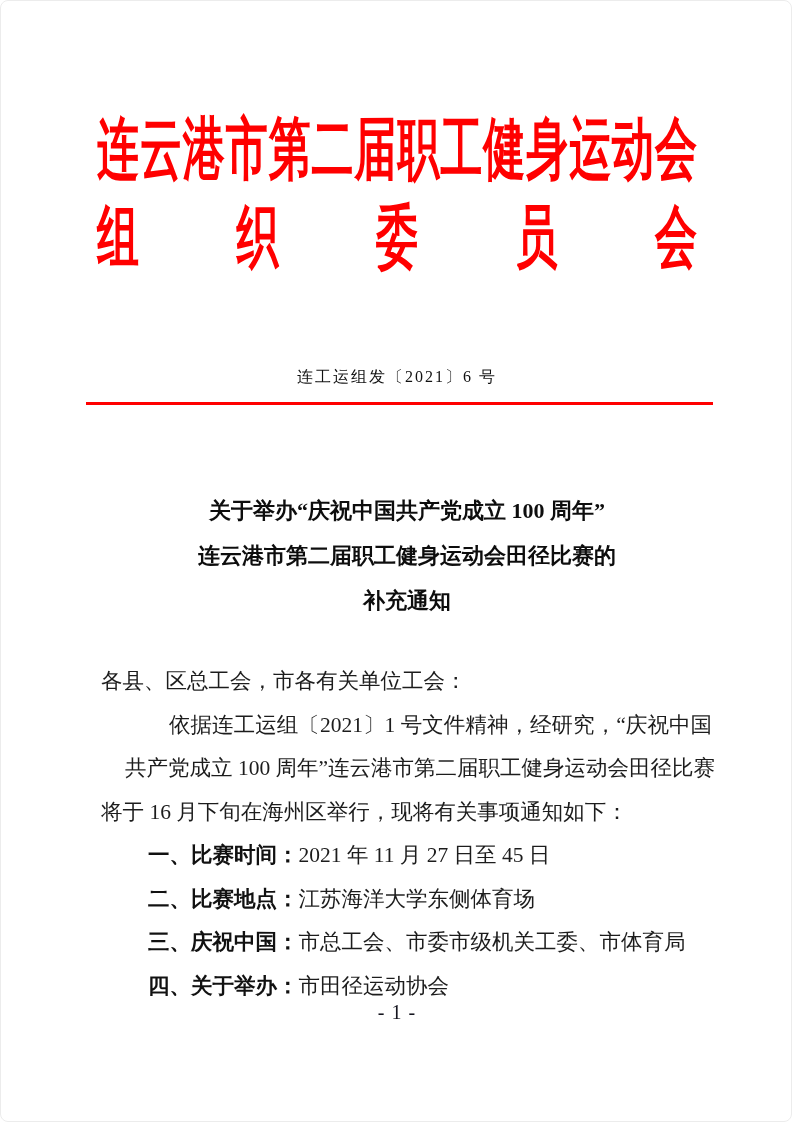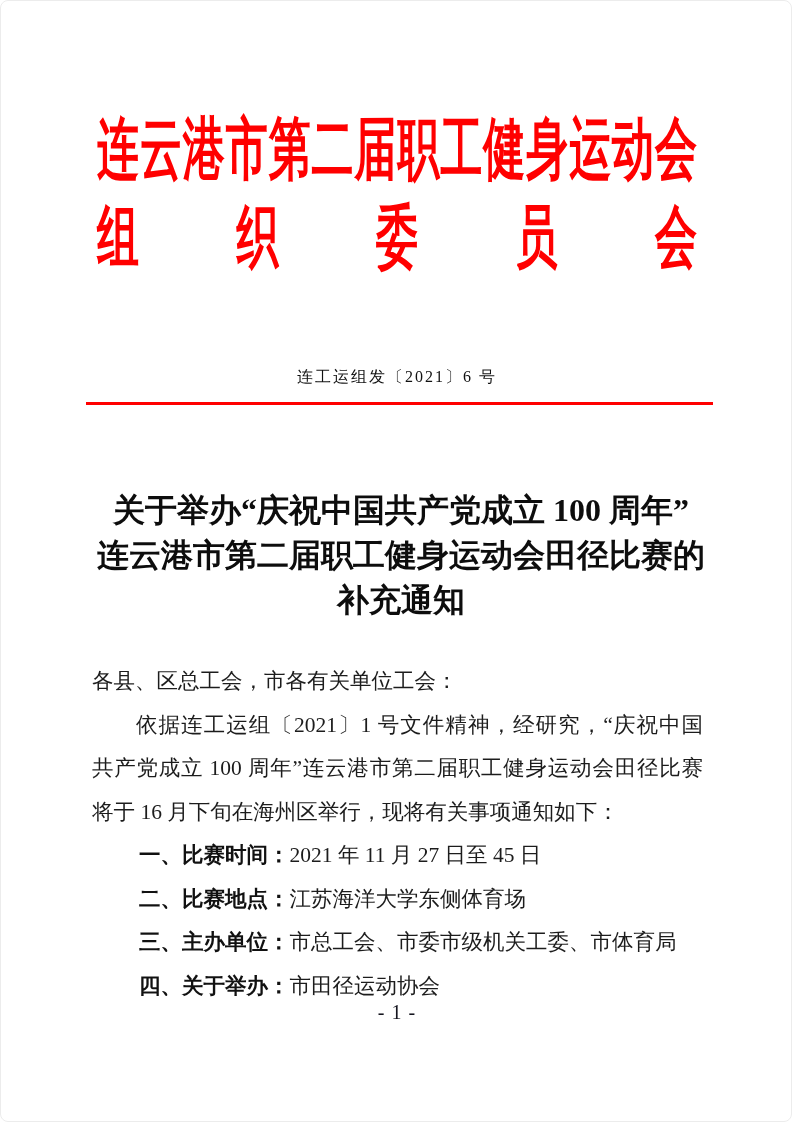--- a/index.html
+++ b/index.html
@@ -29,32 +29,32 @@
     position: absolute; top: 366px; left: 0; width: 792px;
     text-align: center; font-size: 16px; letter-spacing: 2px; color: #111;
   }
   
   .redline {
     position: absolute; top: 401px; left: 85px; width: 627px; height: 3px;
     background: #ff0000;
   }
   
   .title {
-    position: absolute; top: 487px; left: 50px; width: 700px;
-    text-align: center; font-weight: bold; font-size: 32px; line-height: 45px;
+    position: absolute; top: 487px; left: 56px; width: 700px;
+    text-align: center; font-weight: bold; font-size: 22px; line-height: 45px;
     color: #0d0d0d;
   }
   
   .body {
-    position: absolute; top: 659px; left: 91px; width: 611px;
+    position: absolute; top: 659px; left: 100px; width: 611px;
     font-size: 21.5px; color: #1c1c1c;
   }
   .bline { height: 43.5px; line-height: 43.5px; white-space: nowrap; }
   .ind { text-indent: 44px; }
-  .j { text-align: justify; text-align-last: justify; text-justify: inter-character; }
+  .j { text-align: justify; text-align-last: justify; text-justify: inter-character; margin-left: 24px; }
   .item { padding-left: 47px; }
   .lbl {
     font-family: "Liberation Sans", "DejaVu Sans", sans-serif;
     font-weight: bold; color: #111; text-align: right;
   }
   
   .pagenum {
     position: absolute; top: 998px; left: 0; width: 792px;
     text-align: center; font-size: 20px; line-height: 26px;
     letter-spacing: 1px; color: #15151f;
@@ -112,21 +112,21 @@
 
     <div class="bline item">
       <span class="lbl">一、比赛时间：</span><span class="val">2021 年 11 月 27 日至 45 日</span>
     </div>
 
     <div class="bline item">
       <span class="lbl">二、比赛地点：</span><span class="val">江苏海洋大学东侧体育场</span>
     </div>
 
     <div class="bline item">
-      <span class="lbl">三、主办单位：</span><span class="val">市总工会、市委市级机关工委、市体育局</span>
+      <span class="lbl">三、庆祝中国：</span><span class="val">市总工会、市委市级机关工委、市体育局</span>
     </div>
 
     <div class="bline item">
       <span class="lbl">四、关于举办：</span><span class="val">市田径运动协会</span>
     </div>
 
   </div>
 
   <div class="pagenum">- 1 -</div>
 

